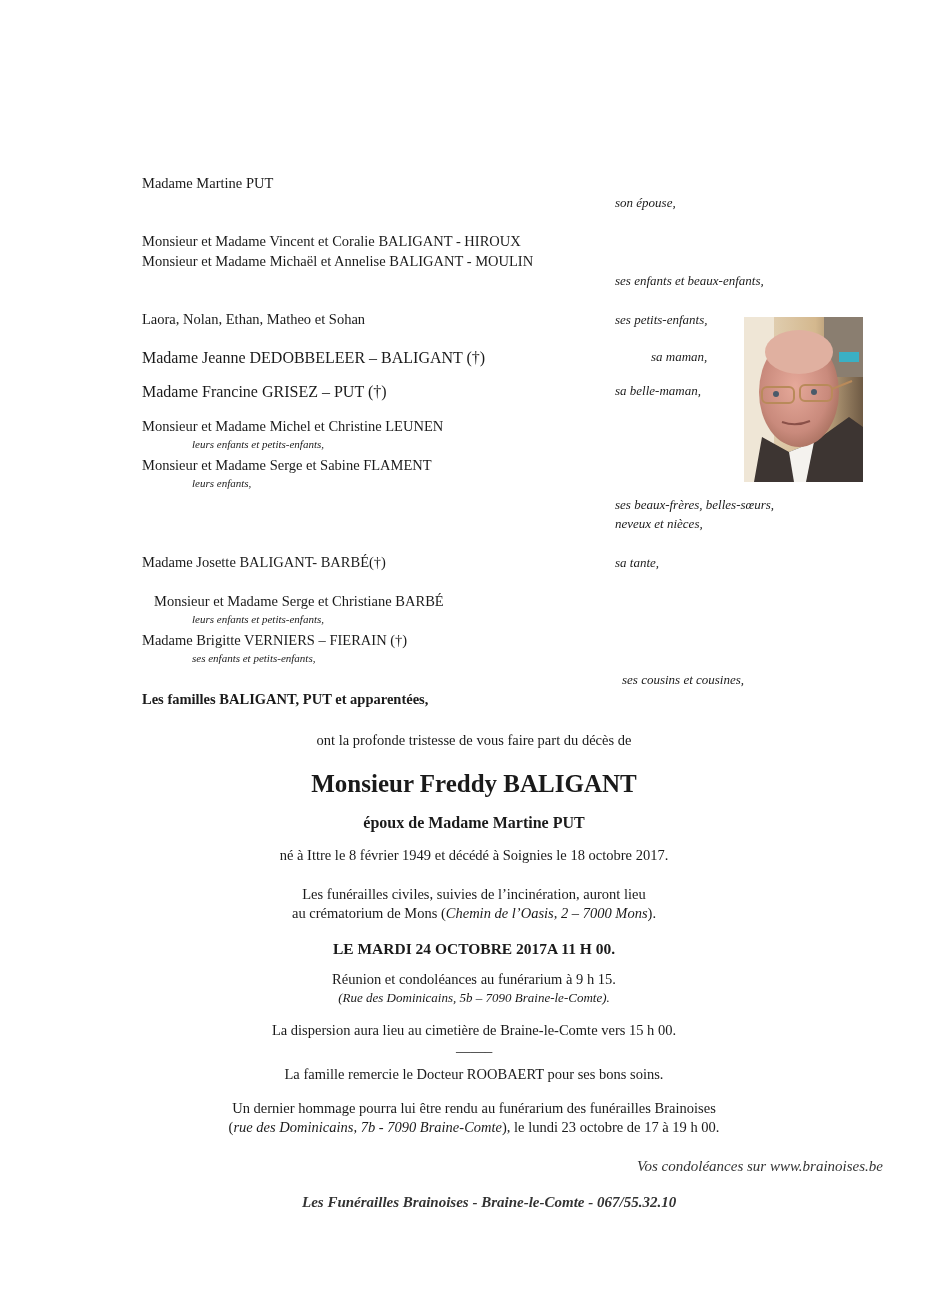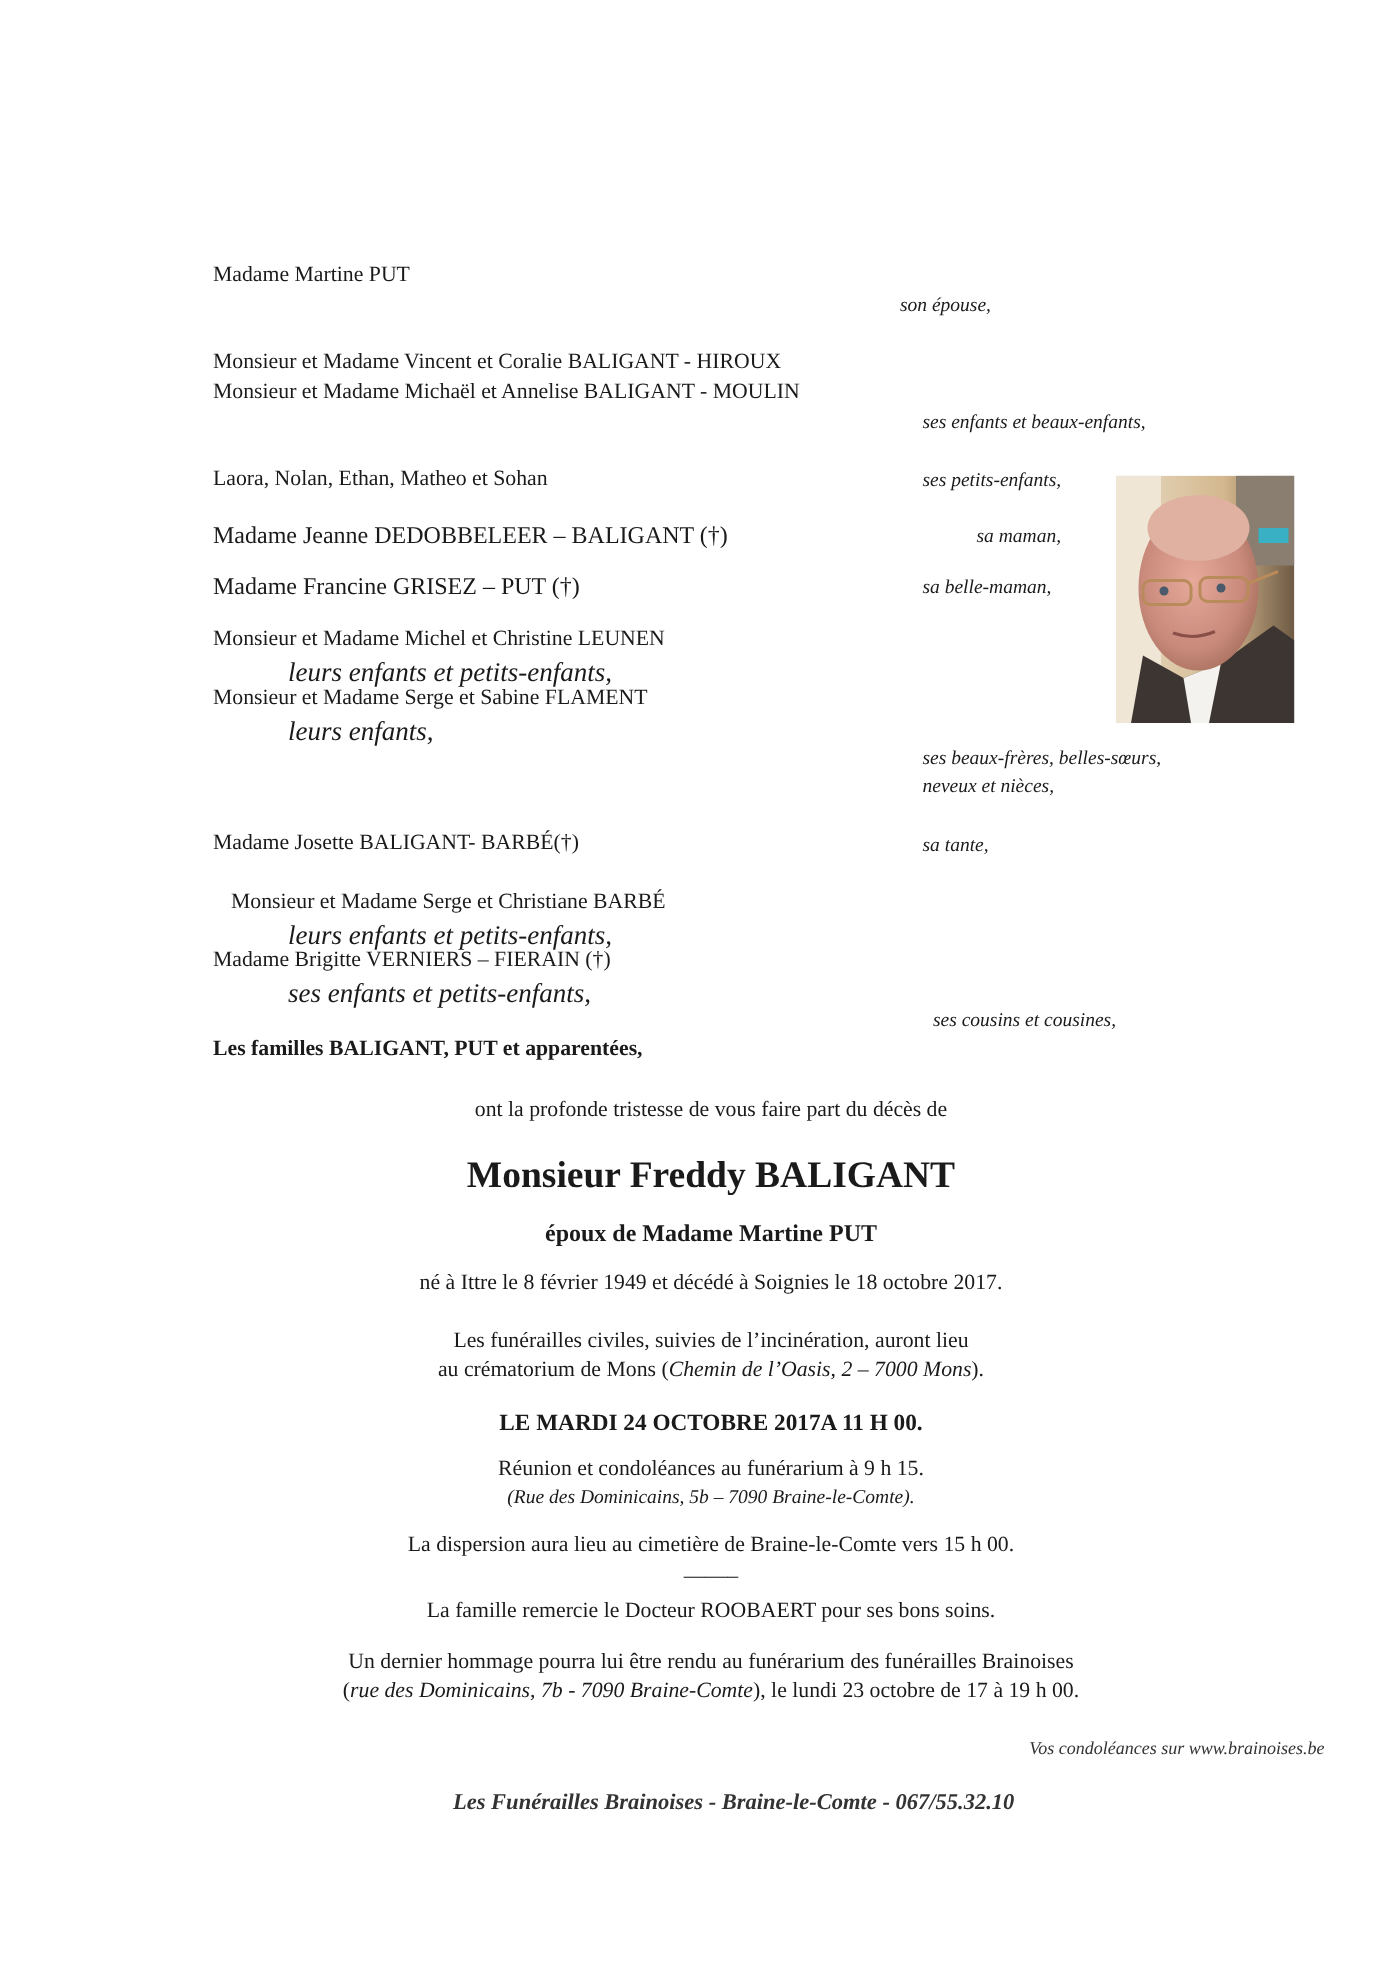--- a/index.html
+++ b/index.html
@@ -2,35 +2,35 @@
 <html><head>
 <meta charset="utf-8">
 <style>
   html, body { margin: 0; padding: 0; background: #ffffff; }
   body { width: 932px; height: 1316px; position: relative; overflow: hidden;
          font-family: "Liberation Serif", "DejaVu Serif", serif; color: #1a1a1a; }
   .abs { position: absolute; white-space: nowrap; }
   .name { font-size: 14.5px; }
   .name-sm { font-size: 16px; }
   .rel { font-size: 13px; font-style: italic; }
-  .sub { font-size: 18px; font-style: italic; text-align: right; }
+  .sub { font-size: 11px; font-style: italic; text-align: right; }
   .c { position: absolute; left: 0; width: 948px; text-align: center; white-space: nowrap; }
   .center-text { font-size: 14.5px; }
   .title { font-size: 25px; font-weight: bold; }
   .subtitle { font-size: 16px; font-weight: bold; }
   .date { font-size: 15.5px; font-weight: bold; }
   .ital { font-style: italic; }
   .footer-small { font-size: 15px; font-style: italic; font-weight: bold; color: #333; }
   .photo { position: absolute; left: 744px; top: 317px; width: 119px; height: 165px; overflow: hidden; }
 </style>
 </head>
 <body>
 
 <div class="abs name" style="left:142px; top:175px;">Madame Martine PUT</div>
-<div class="abs rel" style="left:600px; top:195px;">son épouse,</div>
+<div class="abs rel" style="left:615px; top:195px;">son épouse,</div>
 
 <div class="abs name" style="left:142px; top:233px;">Monsieur et Madame Vincent et Coralie BALIGANT - HIROUX</div>
 <div class="abs name" style="left:142px; top:253px;">Monsieur et Madame Michaël  et Annelise BALIGANT - MOULIN</div>
 <div class="abs rel" style="left:615px; top:273px;">ses enfants et beaux-enfants,</div>
 
 <div class="abs name" style="left:142px; top:311px;">Laora, Nolan, Ethan, Matheo et Sohan</div>
 <div class="abs rel" style="left:615px; top:312px;">ses petits-enfants,</div>
 
 <div class="abs name-sm" style="left:142px; top:349px;">Madame Jeanne DEDOBBELEER – BALIGANT (†)</div>
 <div class="abs rel" style="left:615px; top:349px;margin-left:36px;">sa maman,</div>
@@ -100,14 +100,14 @@
 <div class="c center-text" style="top:971px;">Réunion et condoléances au funérarium à 9 h 15.</div>
 <div class="c center-text ital" style="top:990px; font-size:13px;">(Rue des Dominicains, 5b – 7090 Braine-le-Comte).</div>
 
 <div class="c center-text" style="top:1022px;">La dispersion aura lieu au cimetière de Braine-le-Comte vers 15 h 00.</div>
 <div class="c center-text" style="top:1038px;">_____</div>
 <div class="c center-text" style="top:1066px;">La famille remercie le Docteur ROOBAERT pour ses bons soins.</div>
 
 <div class="c center-text" style="top:1100px;">Un dernier hommage pourra lui être rendu au funérarium des funérailles Brainoises</div>
 <div class="c center-text" style="top:1119px;"><span>(</span><span class="ital">rue des Dominicains, 7b - 7090 Braine-Comte</span><span>), le lundi 23 octobre de 17 à 19 h 00.</span></div>
 
-<div class="abs" style="right:49px; top:1158px; font-size:12px; font-style:italic; color:#333;">Vos condoléances sur www.brainoises.be</div>
+<div class="abs" style="right:49px; top:1158px; font-size:15px; font-style:italic; color:#333;">Vos condoléances sur www.brainoises.be</div>
 <div class="abs footer-small" style="left:302px; top:1194px;">Les Funérailles Brainoises - Braine-le-Comte - 067/55.32.10</div>
 
 </body></html>

